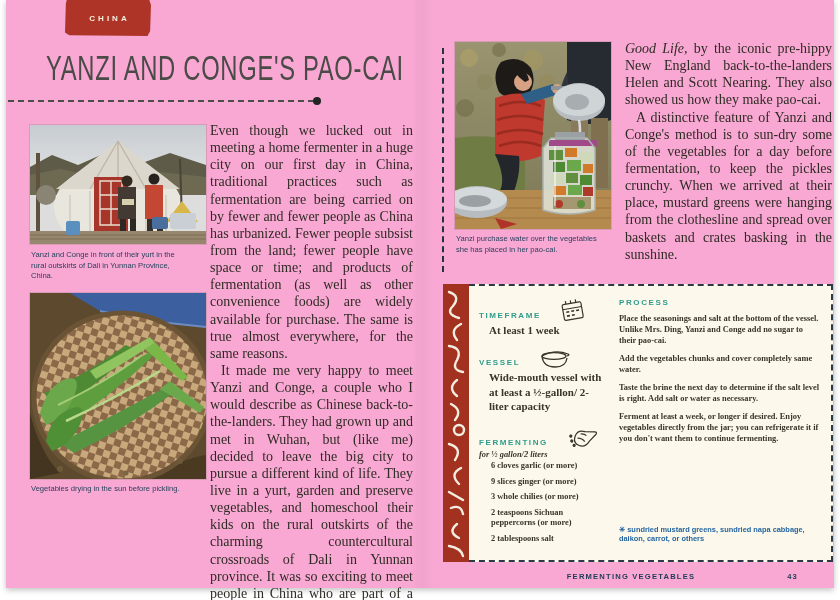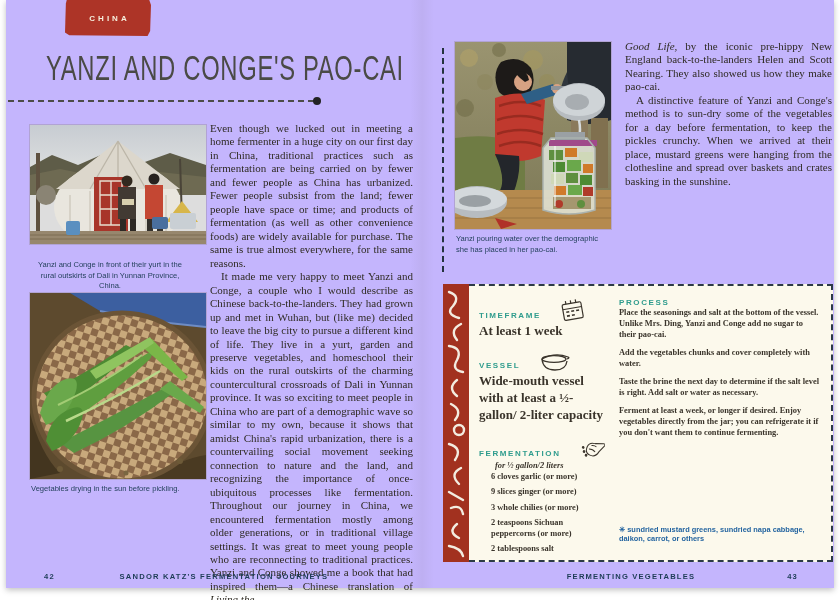--- a/index.html
+++ b/index.html
@@ -1,18 +1,18 @@
 <!DOCTYPE html>
 <html><head>
 <meta charset="utf-8">
 <style>
   html,body{margin:0;padding:0;}
   body{width:840px;height:600px;background:#ffffff;position:relative;overflow:hidden;
        font-family:"Liberation Serif",serif;}
-  .spread{position:absolute;left:6px;top:0;width:828px;height:588px;background:#c4b5fd;
+  .spread{position:absolute;left:6px;top:0;width:828px;height:588px;background:#f9a8d4;
           box-shadow:0 2px 6px rgba(0,0,0,.25);}
   .gutter{position:absolute;left:404px;top:0;width:24px;height:588px;pointer-events:none;
           background:linear-gradient(90deg,rgba(0,0,0,0) 0%,rgba(90,80,60,.06) 50%,rgba(0,0,0,0) 100%);}
 
   
   .china-tab{position:absolute;left:59px;top:0;width:86px;height:36px;background:#ad3427;
              display:flex;align-items:center;justify-content:center;
              clip-path:polygon(2% 0,98% 0,100% 14%,99% 86%,96% 100%,5% 98%,0 90%,1% 10%);}
   .china-tab span{font-family:"Liberation Sans",sans-serif;font-size:8px;font-weight:bold;
              letter-spacing:3px;color:#f6efdd;padding-left:3px;}
@@ -24,42 +24,42 @@
   .title-dash::after{content:"";position:absolute;right:-7px;top:-5px;width:8px;height:8px;
              background:#232323;border-radius:50%;}
 
   
   .photo{position:absolute;background:#ddd;box-shadow:0 0 0 1px rgba(120,110,90,.25);}
   .photo svg{display:block;}
   .cap{position:absolute;font-family:"Liberation Sans",sans-serif;font-size:7.6px;
        line-height:1.4;color:#1f3d57;}
 
   
-  .bodycol{position:absolute;font-size:11px;line-height:1.225;color:#2f2b24;text-align:justify;}
+  .bodycol{position:absolute;font-size:14px;line-height:1.225;color:#2f2b24;text-align:justify;}
   .bodycol p{margin:0;}
   .bodycol p.indent{text-indent:11px;}
   .ital{font-style:italic;}
 
   
   .vdash{position:absolute;left:436px;top:48px;height:224px;border-left:2.5px dashed #24323e;}
 
   
   .card{position:absolute;left:437px;top:284px;width:390px;height:278px;background:#fcf9ec;
         box-sizing:border-box;display:flex;}
   .red-strip{width:26px;flex:none;background:#a2311f;position:relative;overflow:hidden;}
   .card-inner{flex:1;border-top:2px dashed #2c3a46;border-right:2px dashed #2c3a46;
         border-bottom:2px dashed #2c3a46;box-sizing:border-box;display:flex;
         padding:12px 12px 10px 10px;gap:14px;}
   .col-left{width:126px;flex:none;}
   .col-right{flex:1;display:flex;flex-direction:column;}
   .card-h{font-family:"Liberation Sans",sans-serif;font-size:8px;font-weight:bold;
         letter-spacing:1.6px;color:#2f9c8d;}
   .h-row{display:flex;align-items:flex-end;gap:19px;}
-  .card-txt{font-size:13px;font-weight:bold;color:#3a342b;line-height:1.3;margin:3px 0 0 0;}
-  .ing-for{font-size:8.4px;font-weight:bold;font-style:italic;color:#3a342b;margin:3px 0 2px 16px;}
+  .card-txt{font-size:11px;font-weight:bold;color:#3a342b;line-height:1.3;margin:3px 0 0 10px;}
+  .ing-for{font-size:8.4px;font-weight:bold;font-style:italic;color:#3a342b;margin:3px 0 2px 0;}
   .ing{font-size:8.4px;font-weight:bold;color:#3a342b;line-height:1.25;margin:0 0 5px 12px;}
   .proc{font-size:8.4px;font-weight:bold;color:#3a342b;line-height:1.33;margin:0 0 6.5px 0;} .mt2{margin-top:12px;}
   .ast{color:#2565a0;font-weight:bold;font-family:"Liberation Sans",sans-serif;}
   .footnote{margin-top:auto;font-family:"Liberation Sans",sans-serif;font-size:7.4px;
         color:#2565a0;font-weight:bold;}
 
   
   .footer{position:absolute;top:572px;height:12px;font-family:"Liberation Sans",sans-serif;
         font-size:7.6px;font-weight:bold;letter-spacing:1.2px;color:#1d3c55;}
   .footer .num{position:absolute;top:0;}
@@ -106,21 +106,21 @@
       <path d="M117,94 h6 v18 h-6 Z M127,94 h6 v18 h-6 Z" fill="#33302c"></path>
       <path d="M152,76 L136,97 L168,97 Z" fill="#d7b64a"></path>
       <rect x="0" y="106" width="176" height="13" fill="#97876e"></rect>
       <path d="M0,110 h176 M0,114 h176" stroke="#7c6c52" stroke-width="1"></path>
       <rect x="36" y="96" width="14" height="14" rx="2" fill="#5a8fc0"></rect>
       <rect x="140" y="88" width="26" height="16" rx="2" fill="#c9cfd4"></rect>
       <rect x="122" y="92" width="16" height="12" rx="2" fill="#4a6f9e"></rect>
       <circle cx="16" cy="70" r="10" fill="#8a8474"></circle>
     </svg>
   </div>
-  <div class="cap" style="left:25px;top:260px;width:158px;text-align:center;">Yanzi and Conge in front of their yurt in the rural outskirts of Dali in Yunnan Province, China.</div>
+  <div class="cap" style="left:25px;top:250px;width:158px;">Yanzi and Conge in front of their yurt in the rural outskirts of Dali in Yunnan Province, China.</div>
 
   <div class="photo" style="left:24px;top:293px;width:176px;height:186px;">
     <svg width="176" height="186" viewBox="0 0 176 186">
       <defs>
         <pattern id="weave" width="14" height="14" patternUnits="userSpaceOnUse" patternTransform="rotate(18)">
           <rect width="14" height="14" fill="#c8a97c"></rect>
           <rect width="7" height="7" fill="#8a6848"></rect>
           <rect x="7" y="7" width="7" height="7" fill="#8a6848"></rect>
         </pattern>
       </defs>
@@ -148,24 +148,20 @@
       <circle cx="96" cy="180" r="2.5" fill="#7a6642"></circle>
     </svg>
   </div>
   <div class="cap" style="left:25px;top:484px;width:150px;">Vegetables drying in the sun before pickling.</div>
 
   <div class="bodycol" style="left:204px;top:122px;width:203px;">
     <p>Even though we lucked out in meeting a home fermenter in a huge city on our first day in China, traditional practices such as fermentation are being carried on by fewer and fewer people as China has urbanized. Fewer people subsist from the land; fewer people have space or time; and products of fermentation (as well as other convenience foods) are widely available for purchase. The same is true almost everywhere, for the same reasons.</p>
     <p class="indent"><span>It made me very happy to meet Yanzi and Conge, a couple who I would describe as Chinese back-to-the-landers. They had grown up and met in Wuhan, but (like me) decided to leave the big city to pursue a different kind of life. They live in a yurt, garden and preserve vegetables, and homeschool their kids on the rural outskirts of the charming countercultural crossroads of Dali in Yunnan province. It was so exciting to meet people in China who are part of a demographic wave so similar to my own, because it shows that amidst China's rapid urbanization, there is a countervailing social movement seeking connection to nature and the land, and recognizing the importance of once-ubiquitous processes like fermentation. Throughout our journey in China, we encountered fermentation mostly among older generations, or in traditional village settings. It was great to meet young people who are reconnecting to traditional practices. Yanzi and Conge showed me a book that had inspired them—a Chinese translation of </span><span class="ital">Living the</span></p>
   </div>
 
-  <div class="footer" style="left:24px;width:388px;">
-    <span class="num" style="left:14px;">42</span>
-    <span class="head">SANDOR KATZ'S FERMENTATION JOURNEYS</span>
-  </div>
 
   <div class="vdash"></div>
 
   <div class="photo" style="left:449px;top:42px;width:156px;height:187px;">
     <svg width="156" height="187" viewBox="0 0 156 187">
       <defs>
         <linearGradient id="fol" x1="0" y1="0" x2="0" y2="1">
           <stop offset="0" stop-color="#9a9470"></stop>
             <stop offset="1" stop-color="#7c7856"></stop>
         </linearGradient>
@@ -231,21 +227,21 @@
         <path d="M100,104 v60" stroke="#ffffff" stroke-width="2" opacity=".5"></path>
       </g>
       <g>
         <ellipse cx="22" cy="160" rx="30" ry="16" fill="#b7bcc0"></ellipse>
         <ellipse cx="22" cy="157" rx="30" ry="12" fill="#d4d9dc"></ellipse>
         <ellipse cx="20" cy="159" rx="16" ry="6" fill="#9aa0a4"></ellipse>
       </g>
       <path d="M40,176 l22,6 l-16,5 Z" fill="#b03228"></path>
     </svg>
   </div>
-  <div class="cap" style="left:450px;top:234px;width:150px;">Yanzi pouring water over the demographic she has placed in her pao-cai.</div>
+  <div class="cap" style="left:450px;top:234px;width:150px;">Yanzi purchase water over the vegetables she has placed in her pao-cai.</div>
 
   <div class="bodycol" style="left:619px;top:40px;width:207px;">
     <p><span class="ital">Good Life,</span><span> by the iconic pre-hippy New England back-to-the-landers Helen and Scott Nearing. They also showed us how they make pao-cai.</span></p>
     <p class="indent">A distinctive feature of Yanzi and Conge's method is to sun-dry some of the vegetables for a day before fermentation, to keep the pickles crunchy. When we arrived at their place, mustard greens were hanging from the clothesline and spread over baskets and crates basking in the sunshine.</p>
   </div>
 
   <div class="card">
     <div class="red-strip">
       <svg width="26" height="278" viewBox="0 0 26 278">
         <g stroke="#f3ece0" stroke-width="2.4" fill="none" stroke-linecap="round">
@@ -284,43 +280,43 @@
             <g stroke="#3a342b" stroke-width="1.3" fill="#fcf9ec">
               <path d="M3,7 q13,-7 26,-2 q2,1 -1,2"></path>
               <path d="M3,7 q1,11 13,11 q11,0 12,-9"></path>
               <ellipse cx="15" cy="7" rx="12" ry="3.4" fill="none"></ellipse>
             </g>
           </svg>
         </div>
         <p class="card-txt">Wide-mouth vessel with at least a ½-gallon/ 2-liter capacity</p>
 
         <div class="h-row mt2">
-          <span class="card-h">FERMENTATION</span>
+          <span class="card-h">FERMENTING</span>
           <svg width="30" height="26" viewBox="0 0 30 26" style="margin-bottom:-4px;">
             <g transform="rotate(25 15 13)" stroke="#3a342b" stroke-width="1.2" fill="#fcf9ec">
               <path d="M8,13 q0,-6 7,-7 l9,-4 q3,-1 2,2 l-3,9 q-1,8 -8,8 q-7,0 -7,-8 Z"></path>
               <path d="M12,10 q3,-2 6,-1 M11,15 q4,-2 8,0" fill="none"></path>
               <circle cx="7" cy="20" r="1" fill="#3a342b"></circle>
                 <circle cx="11" cy="23" r="1" fill="#3a342b"></circle>
               <circle cx="4" cy="16" r="1" fill="#3a342b"></circle>
             </g>
           </svg>
         </div>
         <p class="ing-for">for ½ gallon/2 liters</p>
         <p class="ing">6 cloves garlic (or more)</p>
         <p class="ing">9 slices ginger (or more)</p>
         <p class="ing">3 whole chilies (or more)</p>
         <p class="ing">2 teaspoons Sichuan peppercorns (or more)</p>
         <p class="ing">2 tablespoons salt</p>
       </div>
 
       <div class="col-right">
-        <div class="card-h" style="">PROCESS</div>
+        <div class="card-h" style="margin-bottom:6px;">PROCESS</div>
         <p class="proc">Place the seasonings and salt at the bottom of the vessel. Unlike Mrs. Ding, Yanzi and Conge add no sugar to their pao-cai.</p>
-        <p class="proc">Add the vegetables chunks and cover completely with water.</p>
+        <p class="proc">Add the vegetables chunks and cover completely same water.</p>
         <p class="proc">Taste the brine the next day to determine if the salt level is right. Add salt or water as necessary.</p>
         <p class="proc">Ferment at least a week, or longer if desired. Enjoy vegetables directly from the jar; you can refrigerate it if you don't want them to continue fermenting.</p>
         <p class="footnote"><span class="ast">✳</span><span> sundried mustard greens, sundried napa cabbage, daikon, carrot, or others</span></p>
       </div>
     </div>
   </div>
 
   <div class="footer" style="left:430px;width:390px;">
     <span class="head">FERMENTING VEGETABLES</span>
     <span class="num" style="right:28px;">43</span>

